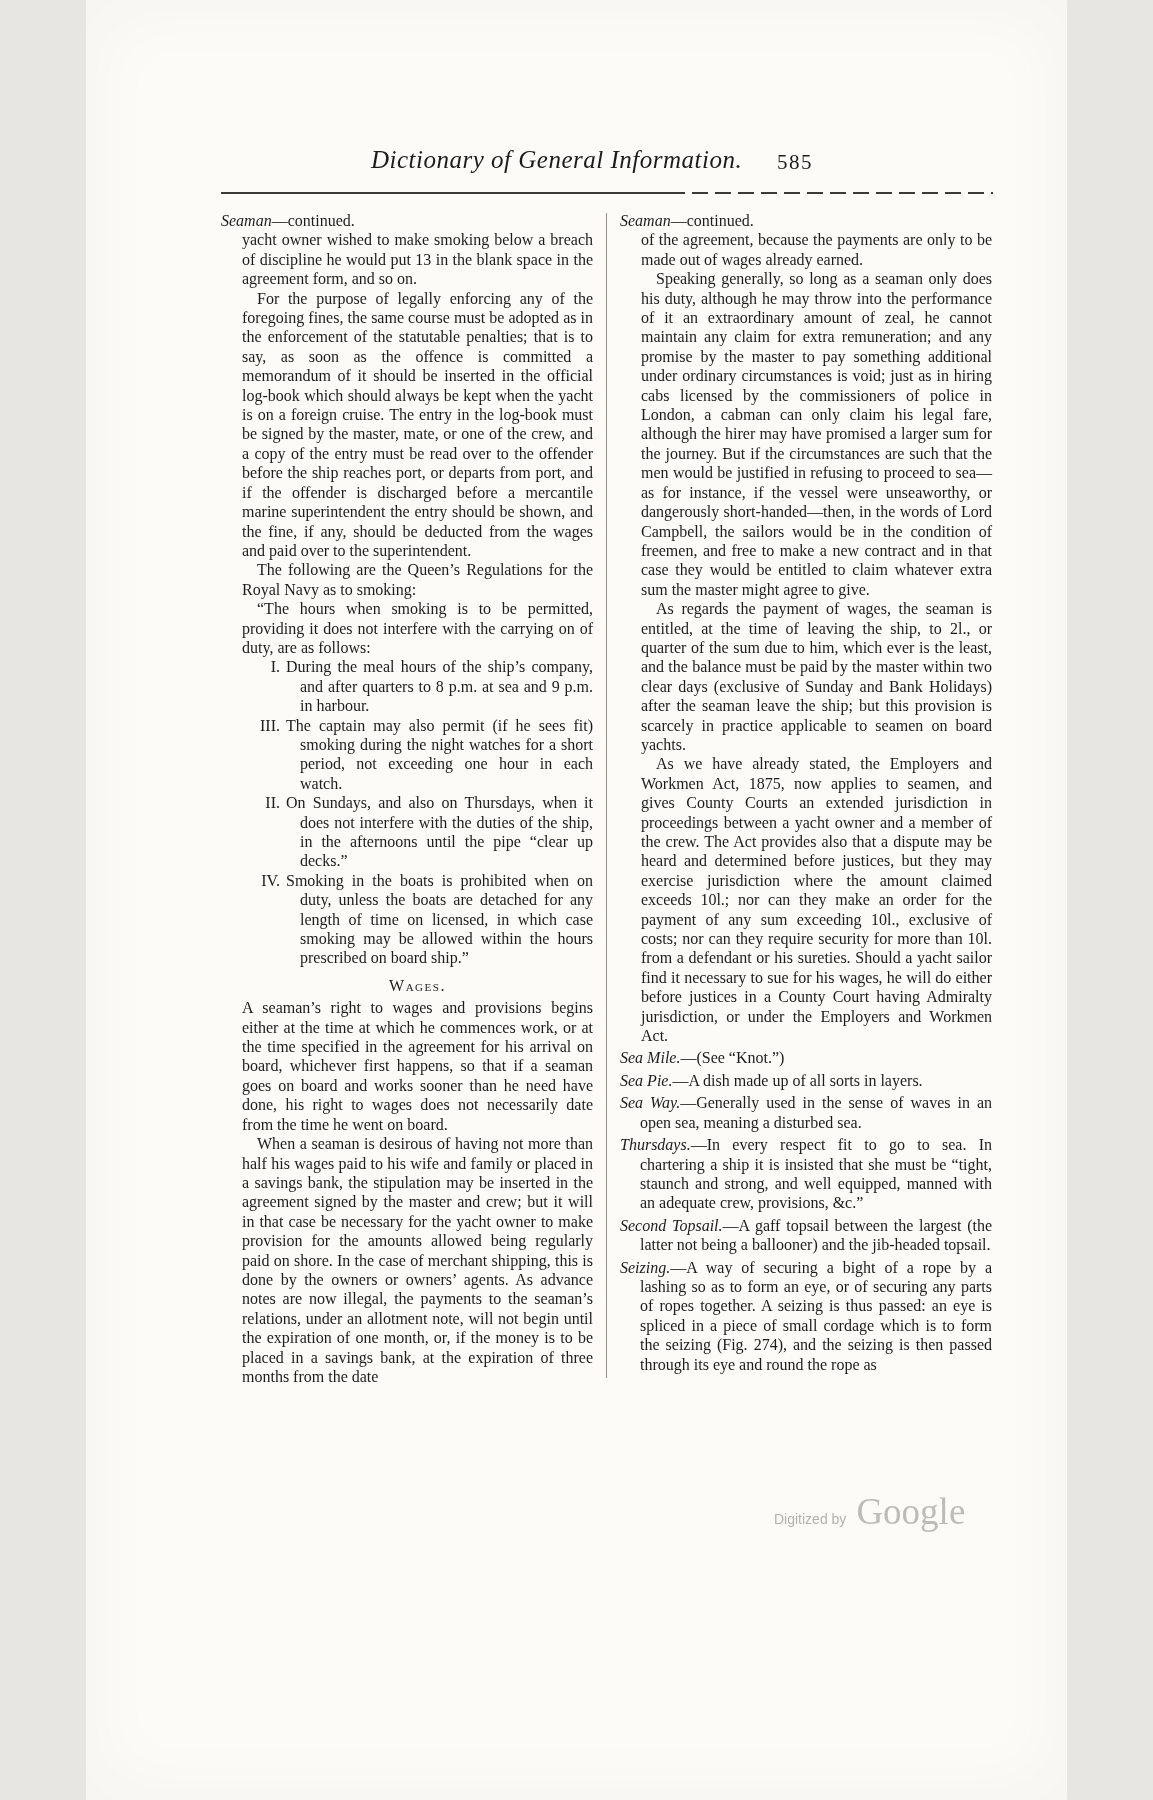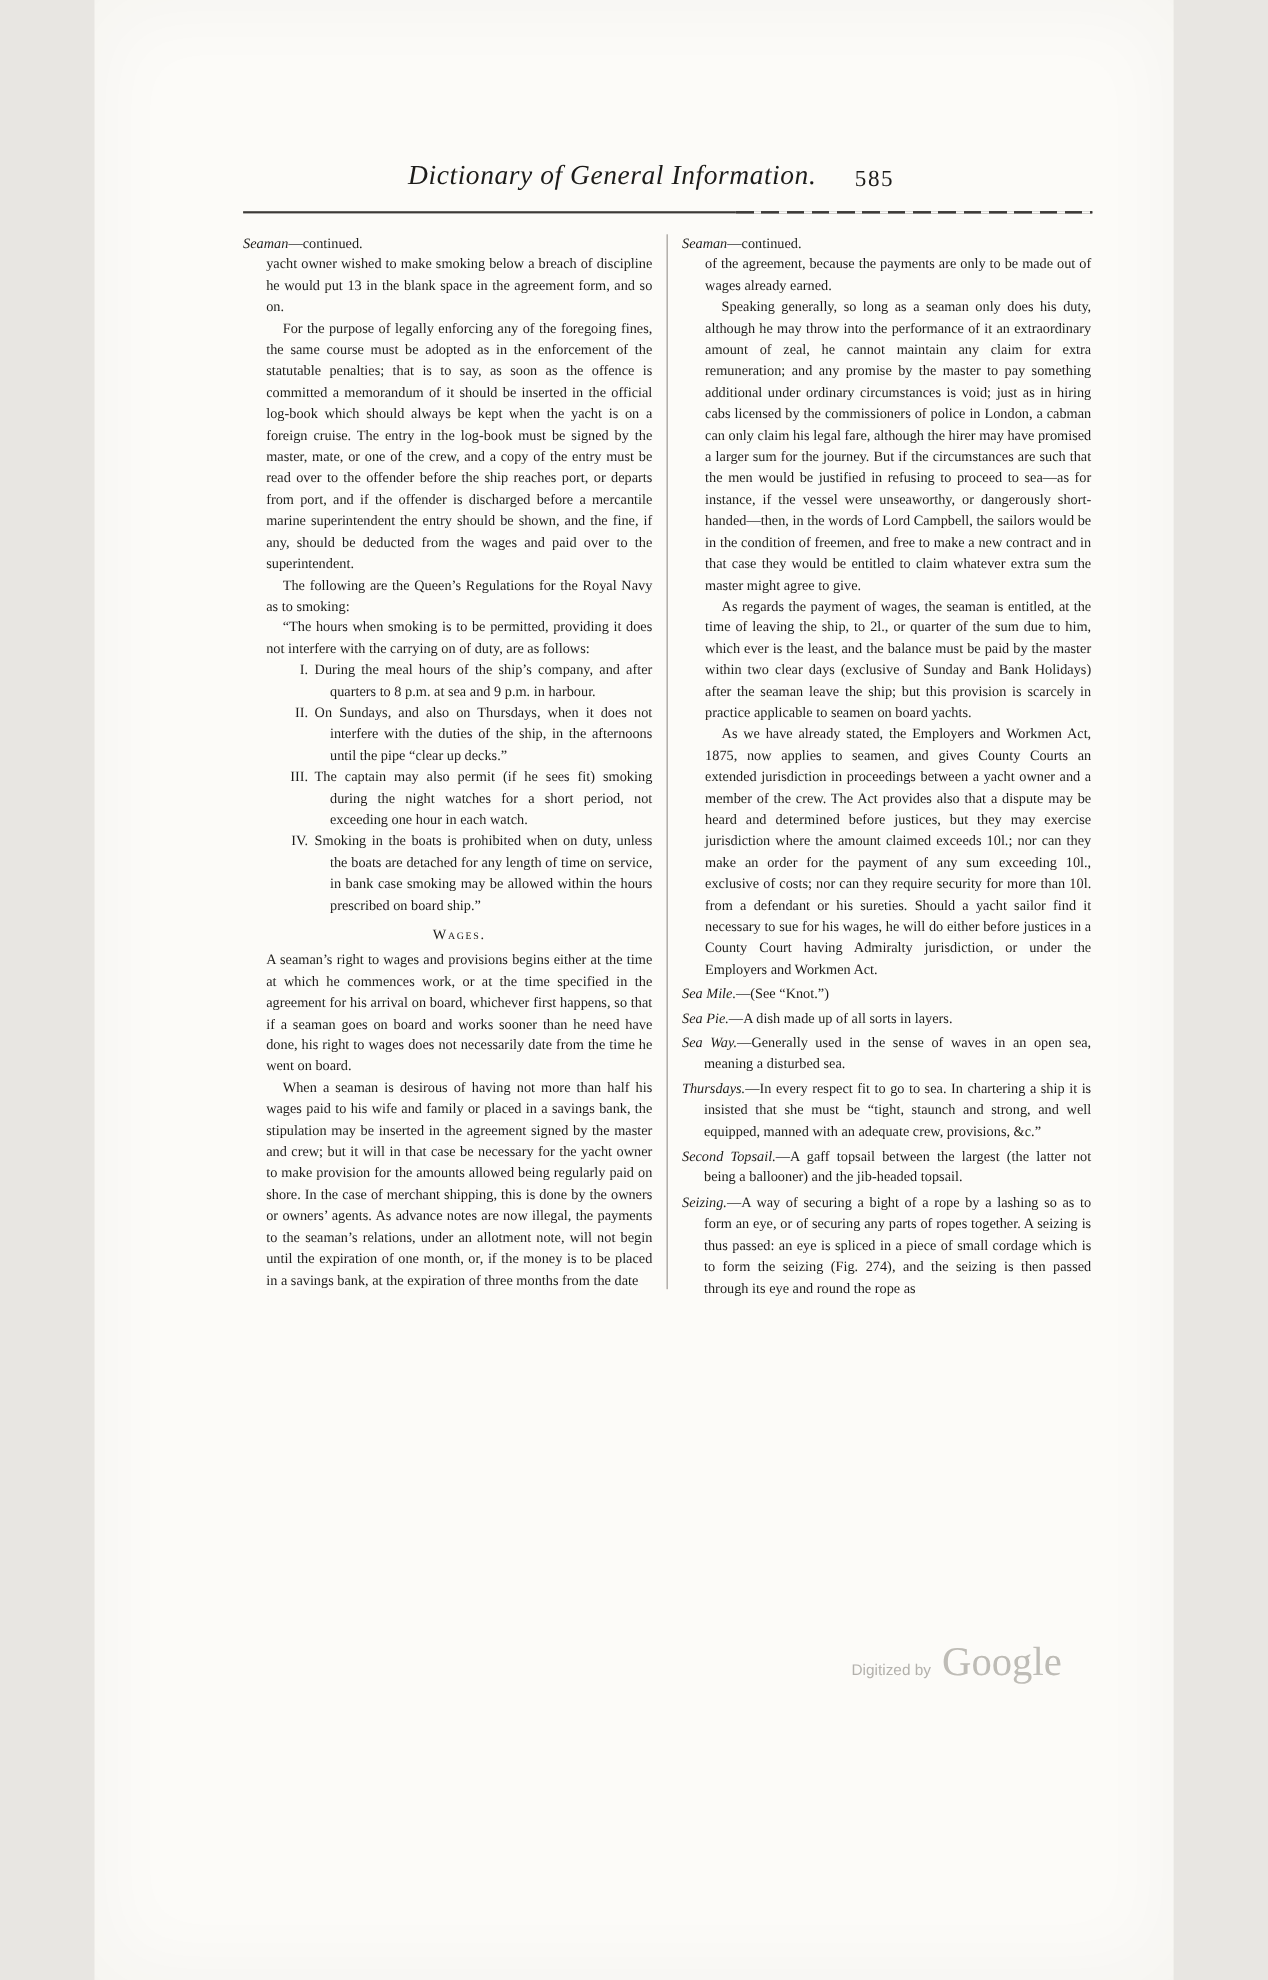--- a/index.html
+++ b/index.html
@@ -47,21 +47,21 @@
   .rule::after {
     content: "";
     position: absolute;
     right: 0; top: 0;
     width: 42%; height: 2px;
     background: repeating-linear-gradient(90deg, #3c3a37 0 16px, #fcfbf8 16px 23px);
   }
   .columns { display: flex; margin-top: 17px; align-items: stretch; }
   .col {
     width: 372px;
-    font-size: 13px;
+    font-size: 16px;
     line-height: 19.4px;
     text-align: justify;
   }
   .divider { width: 1px; background: #96928c; margin: 2px 13px 8px 13px; }
   .entry-head { text-align: left; }
   .it { font-style: italic; }
   .entry-body { margin-left: 21px; }
   .entry-body p { margin: 0; text-indent: 15px; }
   .entry-body p.noindent { text-indent: 0; }
   .reglist { margin-top: 0; }
@@ -126,30 +126,30 @@
           <p>For the purpose of legally enforcing any of the foregoing fines, the same course must be adopted as in the enforcement of the statutable penalties; that is to say, as soon as the offence is committed a memorandum of it should be inserted in the official log-book which should always be kept when the yacht is on a foreign cruise. The entry in the log-book must be signed by the master, mate, or one of the crew, and a copy of the entry must be read over to the offender before the ship reaches port, or departs from port, and if the offender is discharged before a mercantile marine superintendent the entry should be shown, and the fine, if any, should be deducted from the wages and paid over to the superintendent.</p>
           <p>The following are the Queen’s Regulations for the Royal Navy as to smoking:</p>
           <p>“The hours when smoking is to be permitted, providing it does not interfere with the carrying on of duty, are as follows:</p>
 
           <div class="reglist">
             <div class="reg">
               <span class="regnum">I.</span>
               <span class="regtext">During the meal hours of the ship’s company, and after quarters to 8 p.m. at sea and 9 p.m. in harbour.</span>
             </div>
             <div class="reg">
+              <span class="regnum">III.</span>
+              <span class="regtext">The captain may also permit (if he sees fit) smoking during the night watches for a short period, not exceeding one hour in each watch.</span>
+            </div>
+            <div class="reg">
               <span class="regnum">II.</span>
               <span class="regtext">On Sundays, and also on Thursdays, when it does not interfere with the duties of the ship, in the afternoons until the pipe “clear up decks.”</span>
             </div>
             <div class="reg">
-              <span class="regnum">III.</span>
-              <span class="regtext">The captain may also permit (if he sees fit) smoking during the night watches for a short period, not exceeding one hour in each watch.</span>
-            </div>
-            <div class="reg">
               <span class="regnum">IV.</span>
-              <span class="regtext">Smoking in the boats is prohibited when on duty, unless the boats are detached for any length of time on service, in bank case smoking may be allowed within the hours prescribed on board ship.”</span>
+              <span class="regtext">Smoking in the boats is prohibited when on duty, unless the boats are detached for any length of time on licensed, in which case smoking may be allowed within the hours prescribed on board ship.”</span>
             </div>
           </div>
 
           <div class="subhead">Wages.</div>
           <p class="noindent">A seaman’s right to wages and provisions begins either at the time at which he commences work, or at the time specified in the agreement for his arrival on board, whichever first happens, so that if a seaman goes on board and works sooner than he need have done, his right to wages does not necessarily date from the time he went on board.</p>
           <p>When a seaman is desirous of having not more than half his wages paid to his wife and family or placed in a savings bank, the stipulation may be inserted in the agreement signed by the master and crew; but it will in that case be necessary for the yacht owner to make provision for the amounts allowed being regularly paid on shore. In the case of merchant shipping, this is done by the owners or owners’ agents. As advance notes are now illegal, the payments to the seaman’s relations, under an allotment note, will not begin until the expiration of one month, or, if the money is to be placed in a savings bank, at the expiration of three months from the date</p>
         </div>
       </div>
 
       <div class="divider"></div>

